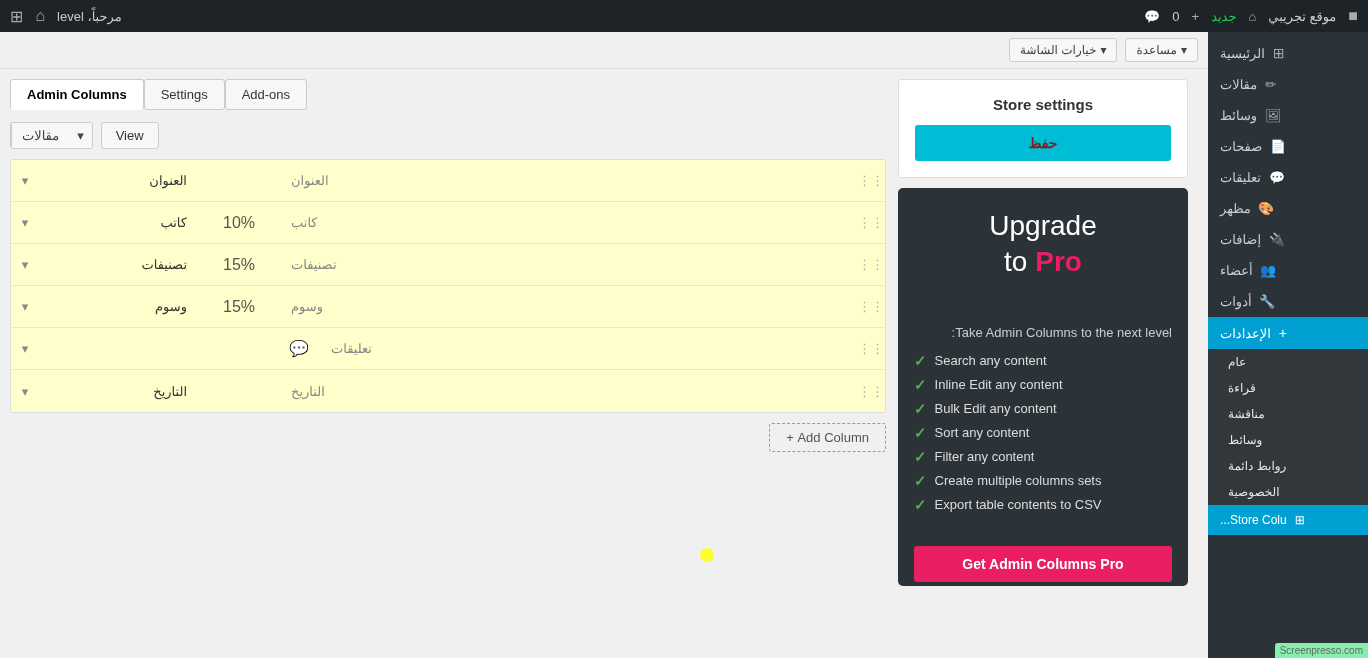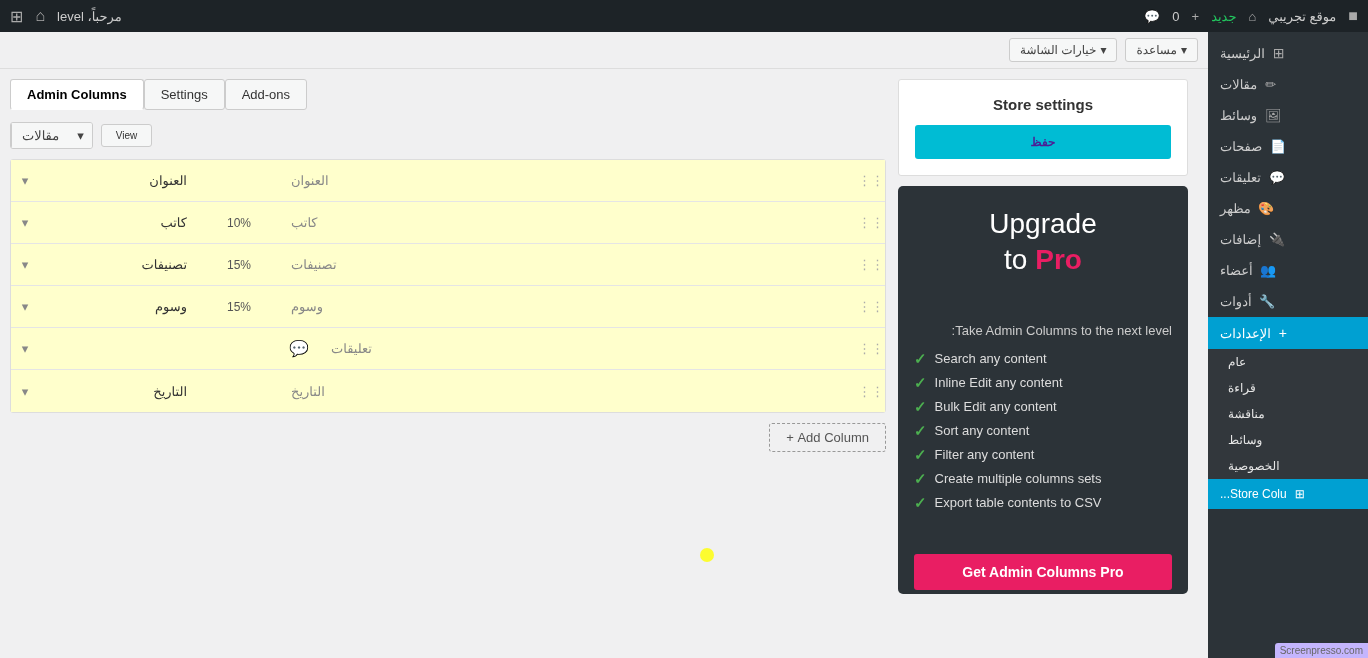--- a/index.html
+++ b/index.html
@@ -146,21 +146,21 @@
       font-size: 13px;
       color: #444;
       cursor: pointer;
     }
     .view-btn {
       background: #f6f7f7;
       border: 1px solid #ccc;
       border-radius: 3px;
       padding: 5px 14px;
       cursor: pointer;
-      font-size: 10px;
+      font-size: 13px;
       color: #333;
     }
 
     
     .columns-table {
       background: #ffffcc;
       border: 1px solid #ddd;
       border-radius: 3px;
       width: 100%;
       border-collapse: collapse;
@@ -170,21 +170,21 @@
       align-items: center;
       border-bottom: 1px solid #e5e5e5;
       padding: 0;
       min-height: 42px;
       background: #ffffcc;
     }
     .columns-table .col-row:last-child { border-bottom: none; }
     .col-drag { width: 28px; display: flex; align-items: center; justify-content: center; color: #aaa; cursor: grab; flex-shrink: 0; }
     .col-name-right { flex: 0 0 160px; text-align: right; padding-right: 12px; font-size: 13px; color: #333; font-weight: 500; }
     .col-icon { flex: 0 0 40px; text-align: center; font-size: 16px; color: #555; }
-    .col-width { flex: 0 0 80px; text-align: center; font-size: 12px; color: #555; }
+    .col-width { flex: 0 0 80px; text-align: center; font-size: 16px; color: #555; }
     .col-spacer { flex: 1; }
     .col-label-left { flex: 0 0 180px; text-align: left; padding-left: 12px; font-size: 13px; color: #888; }
     .col-arrow { flex: 0 0 28px; display: flex; align-items: center; justify-content: center; color: #888; cursor: pointer; }
 
     
     .add-col-btn {
       display: inline-block;
       margin: 10px 0;
       padding: 6px 16px;
       border: 1px dashed #999;
@@ -213,25 +213,25 @@
     .store-settings-card h3 {
       font-size: 15px;
       font-weight: 600;
       color: #333;
       text-align: center;
       margin-bottom: 12px;
     }
     .save-btn {
       width: 100%;
       background: #00bcd4;
-      color: #4c1d95;
+      color: #7f1d1d;
       border: none;
       border-radius: 3px;
       padding: 10px;
-      font-size: 12px;
+      font-size: 14px;
       cursor: pointer;
       font-weight: bold;
       text-align: center;
     }
 
     
     .upgrade-card {
       background: #2c3338;
       border-radius: 5px;
       padding: 20px 16px 4px;
@@ -266,36 +266,36 @@
     .get-pro-btn {
       width: 100%;
       background: #e91e63;
       color: #fff;
       border: none;
       border-radius: 3px;
       padding: 10px;
       font-size: 14px;
       font-weight: bold;
       cursor: pointer;
-      margin-top: 26px;
+      margin-top: 16px;
     }
 
     
     .content-with-sidebar {
       display: flex;
       gap: 12px;
       padding: 10px 10px 0 10px;
     }
 
     
     .screenpresso-badge {
       position: fixed;
       bottom: 0;
       right: 0;
-      background: #c4b5fd;
+      background: #86efac;
       font-size: 10px;
       padding: 2px 5px;
       color: #666;
       border-top-left-radius: 3px;
     }
 
     
     .cursor-dot {
       position: fixed;
       width: 14px;
@@ -380,20 +380,23 @@
       <div class="sub-item">
           <span>قراءة</span>
         </div>
       <div class="sub-item">
           <span>مناقشة</span>
         </div>
       <div class="sub-item">
           <span>وسائط</span>
         </div>
       <div class="sub-item">
+          <span>روابط دائمة</span>
+        </div>
+      <div class="sub-item">
           <span>الخصوصية</span>
         </div>
     </div>
 
     <div class="sidebar-item" style="background:#00a0d2;color:#fff;font-size:12px;">
       <span style="color:#fff;">⊞</span>
       <span>Store Colu...</span>
     </div>
   </div>
 

